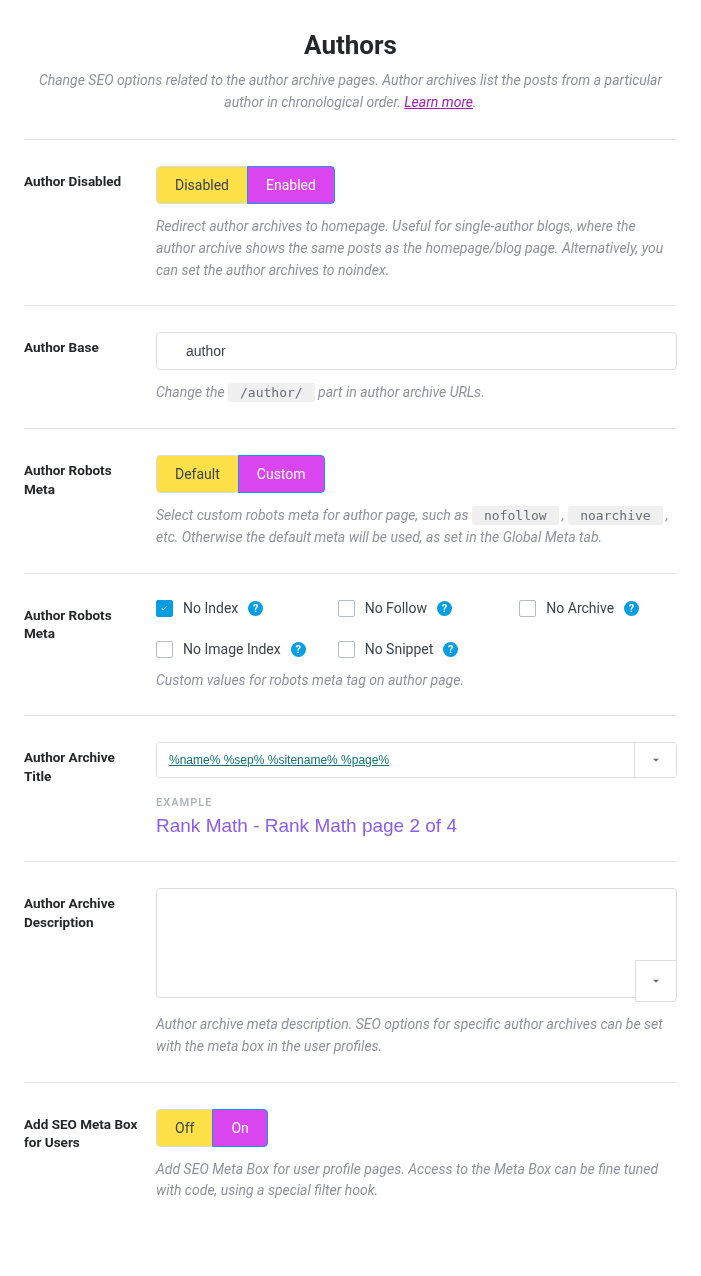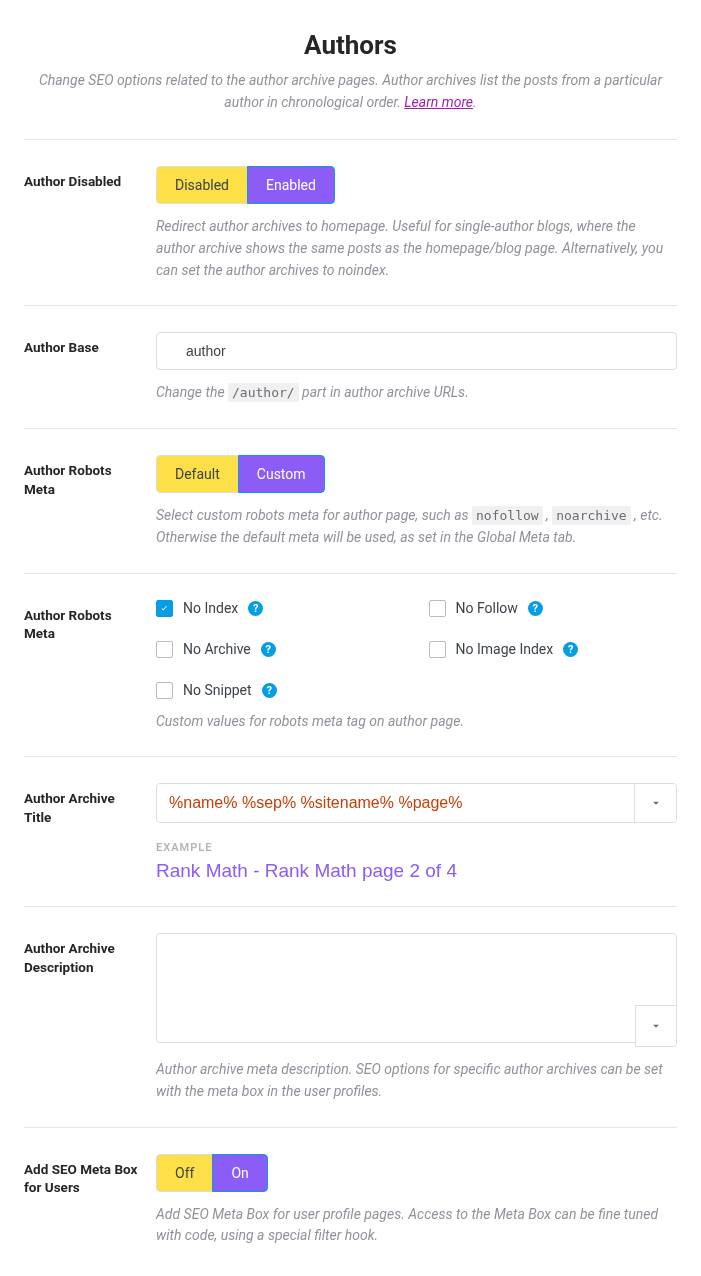--- a/index.html
+++ b/index.html
@@ -49,59 +49,59 @@
     font-style: italic;
     font-size: 14px;
     line-height: 1.55;
     margin-top: 12px;
   }
   .help code {
     background: #f0f0f1;
     font-family: ui-monospace, Menlo, Consolas, monospace;
     font-style: normal;
     font-size: 13px;
-    padding: 2px 4px;
+    padding: 2px 12px;
     border-radius: 2px;
     color: #6a6d75;
     margin-top: 21px;
   }
   .toggle-group {
     display: inline-flex;
     border-radius: 4px;
     overflow: hidden;
   }
   .toggle-btn {
     font-size: 14px;
     padding: 10px 18px;
     background: #fde047;
     border: 1px solid #ddd;
     cursor: pointer;
     user-select: none;
     color: #3c434a;
   }
   .toggle-btn + .toggle-btn { margin-left: -1px; }
   .toggle-btn.active {
-    background: #8b5cf6;
+    background: #d946ef;
     border-color: #069de3;
     color: #fff;
   }
   .toggle-btn:first-child { border-radius: 4px 0 0 4px; }
   .toggle-btn:last-child  { border-radius: 0 4px 4px 0; }
   .text-input {
     width: 100%;
     font-size: 14px;
     padding: 10px 29px;
     border: 1px solid #ddd;
     border-radius: 4px;
     color: #3c434a;
     background: #fff;
   }
   .checkbox-grid {
     display: grid;
-    grid-template-columns: 1fr 1fr;
+    grid-template-columns: 1fr 1fr 1fr;
     row-gap: 10px;
     column-gap: 24px;
     gap: 24px;
   }
   .chk-item {
     display: flex;
     align-items: center;
     gap: 10px;
     font-size: 14px;
     color: #3c434a;
@@ -138,24 +138,25 @@
   .combo {
     display: flex;
     width: 100%;
     border: 1px solid #ddd;
     border-radius: 4px;
     overflow: hidden;
   }
   .combo-input {
     flex: 1;
     border: none;
-    font-size: 16px;
+    font-size: 12px;
     padding: 10px 12px;
     outline: none;
-    color: #c2410c;
+    color: #0f766e;
+    text-decoration: underline;
   }
   .combo-chevron {
     width: 42px;
     background: #fff;
     border-left: 1px solid #ddd;
     display: flex;
     align-items: center;
     justify-content: center;
     cursor: pointer;
   }

